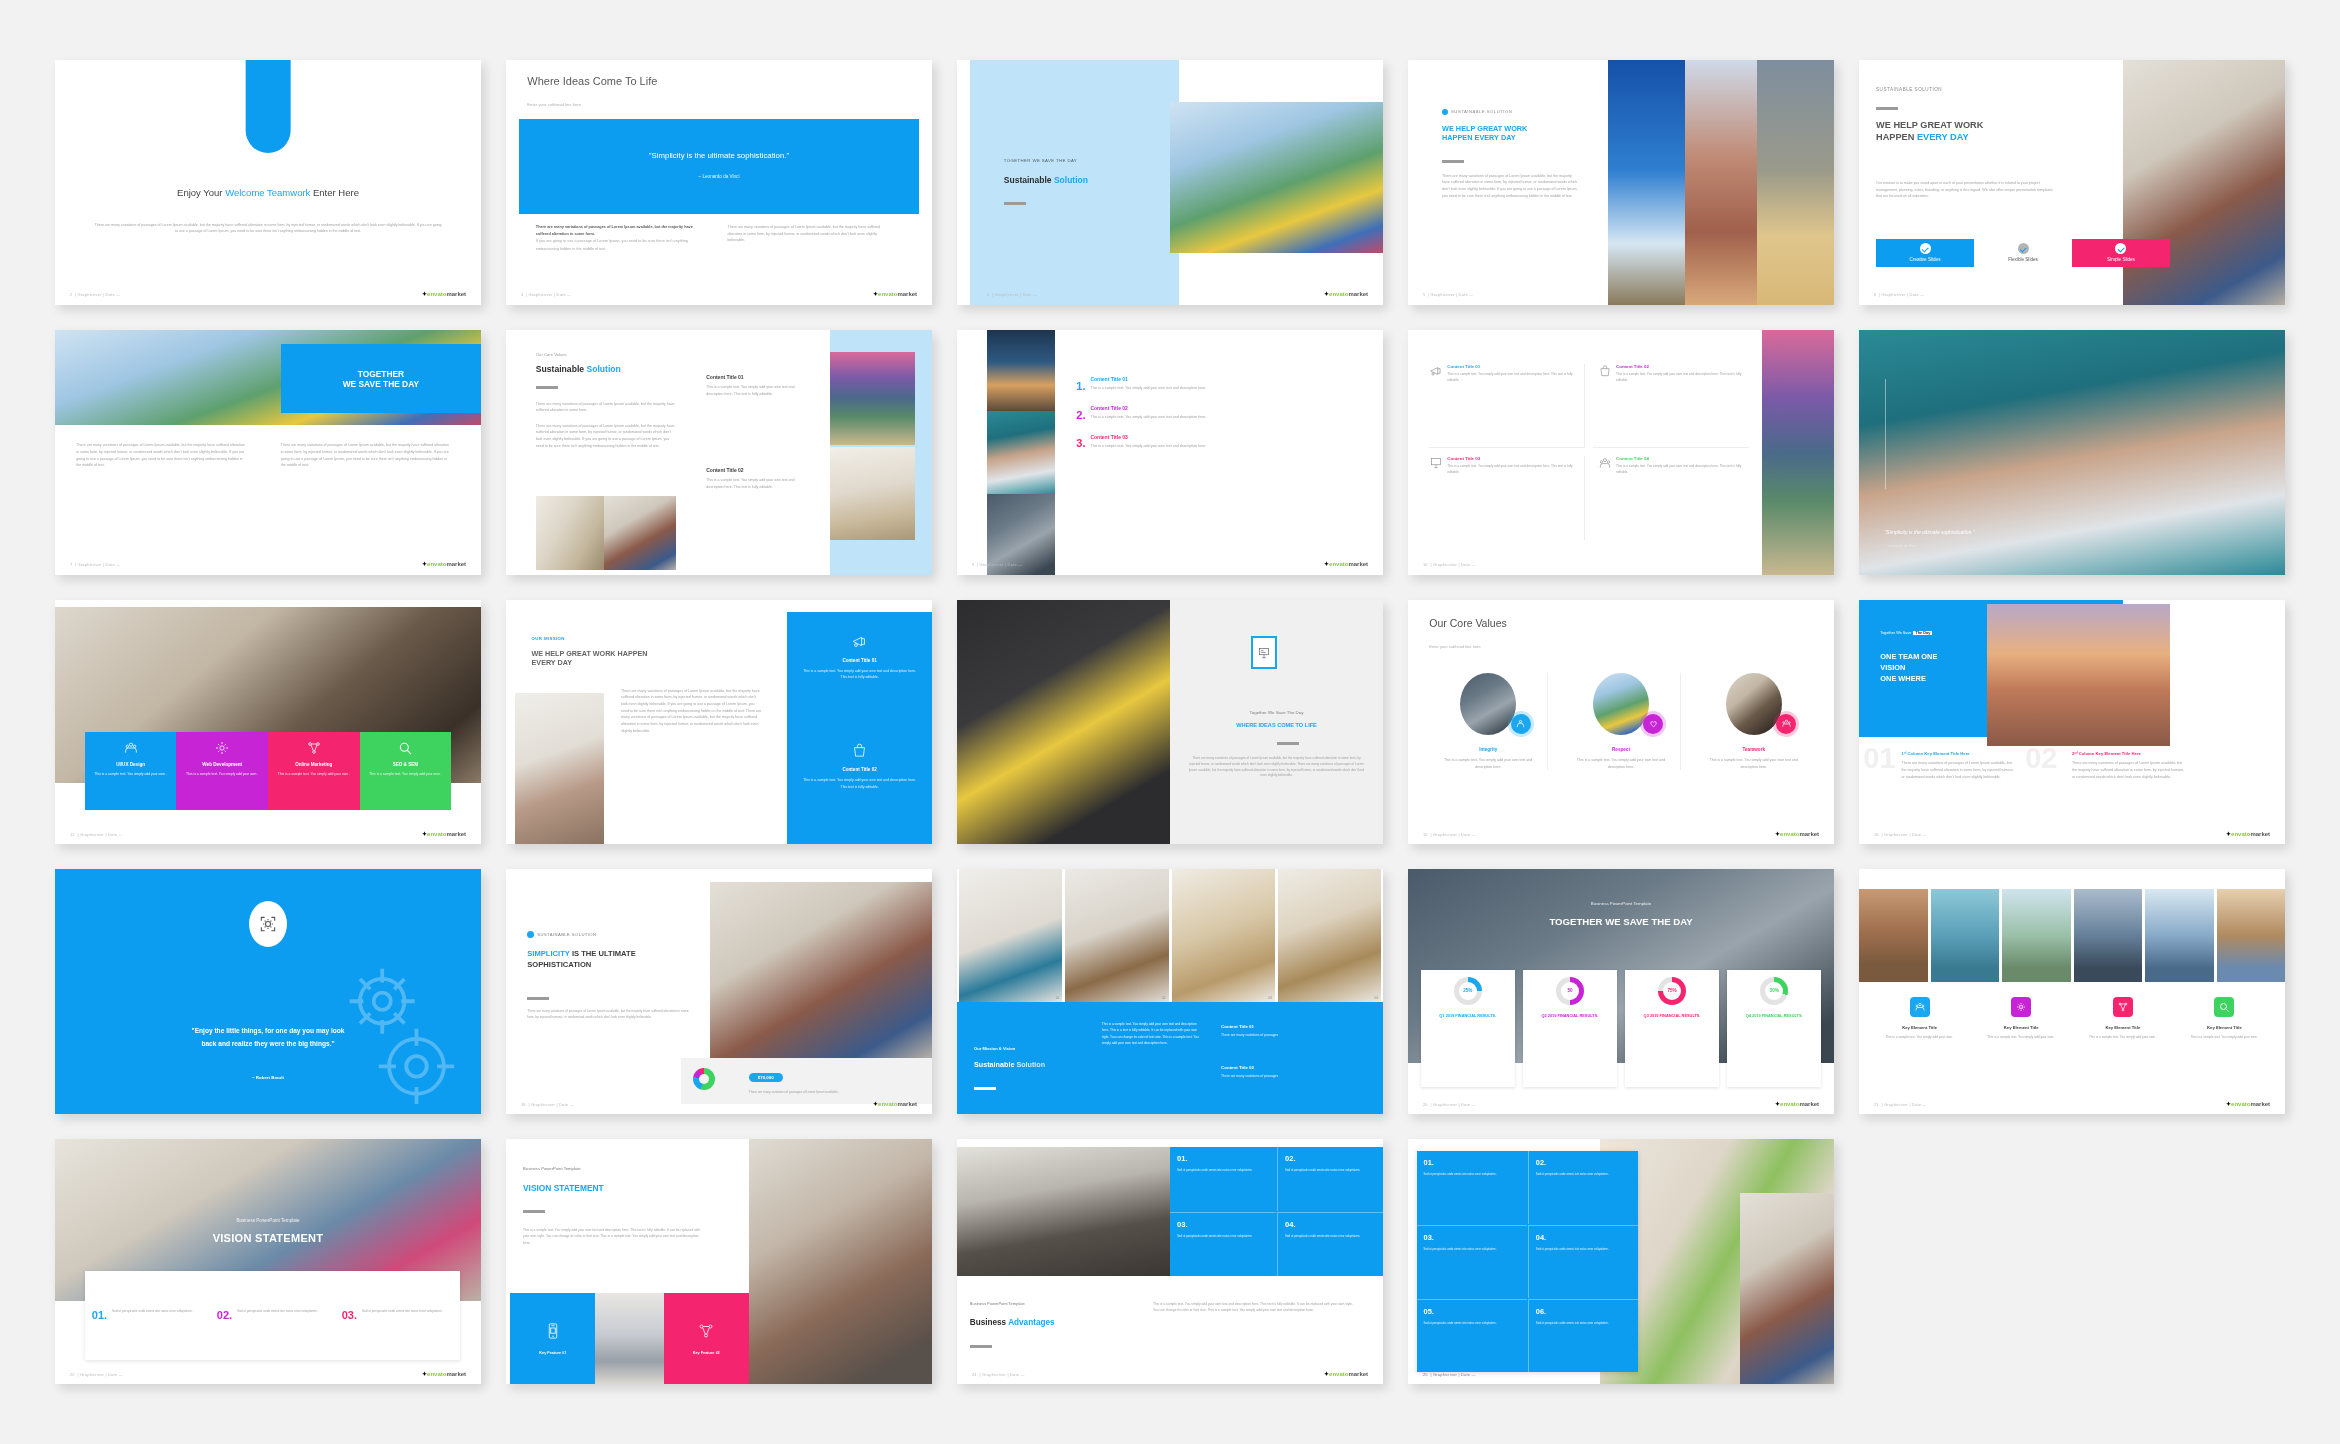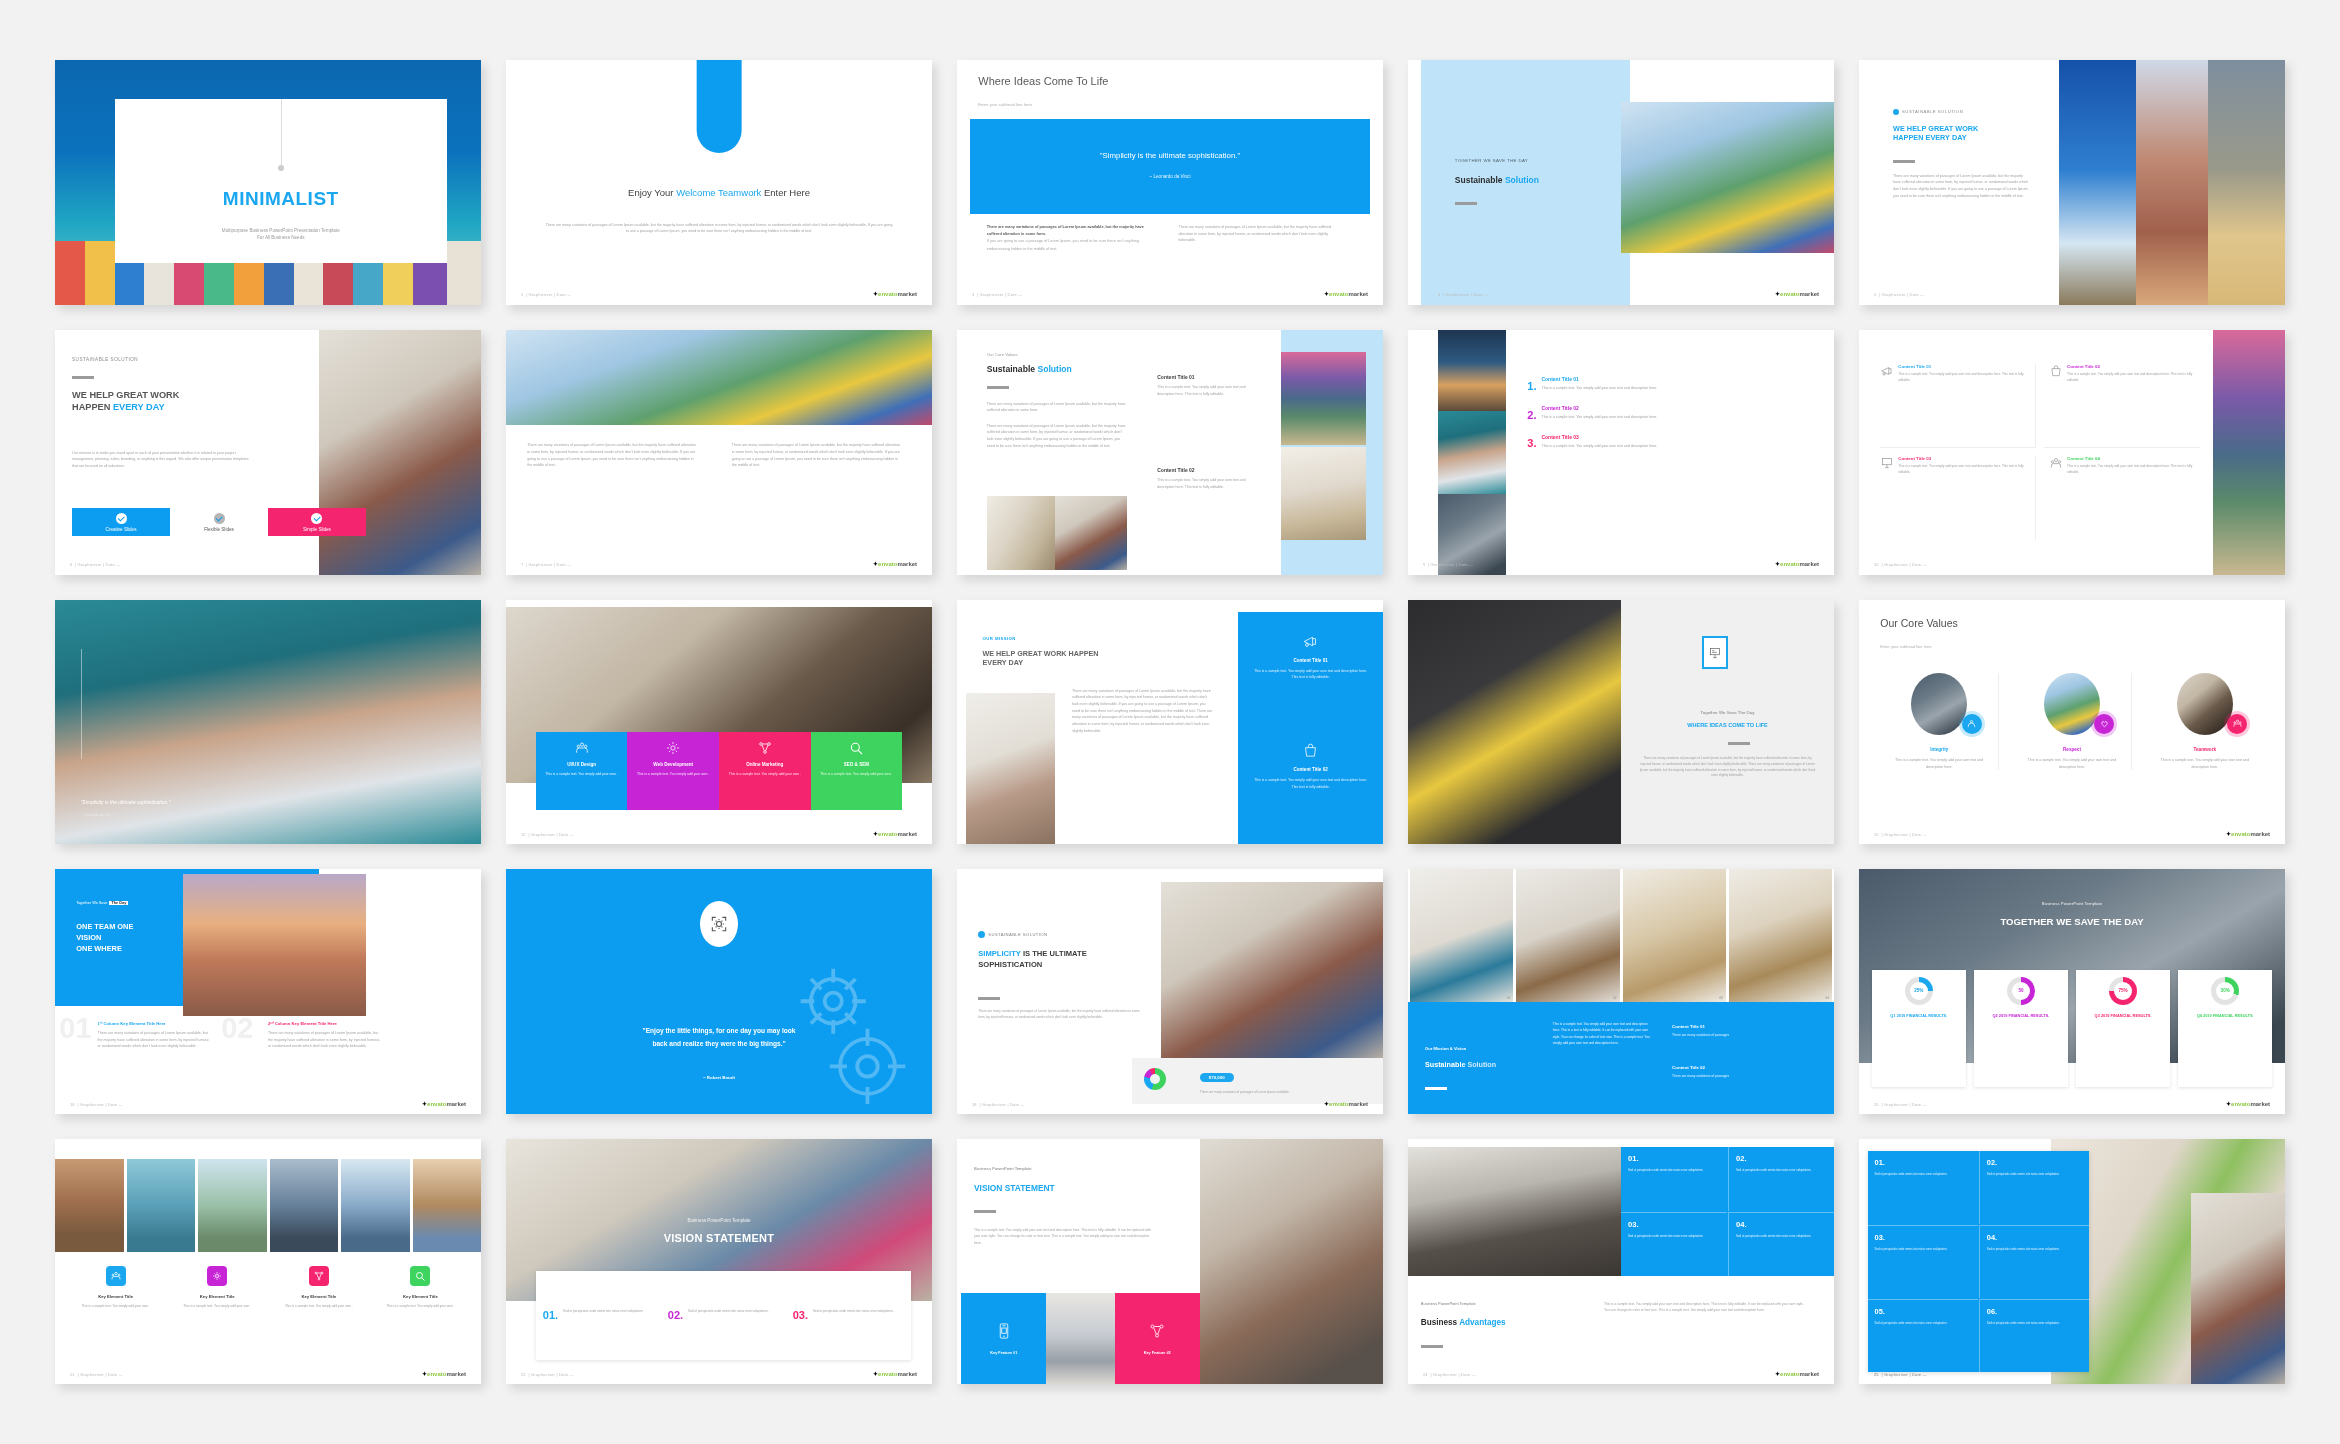--- a/index.html
+++ b/index.html
@@ -82,33 +82,20 @@
   .chk { width:11px;height:11px;border-radius:50%;background:#fff;position:relative;}
   .chk::after{content:"";position:absolute;left:2.6px;top:3.4px;width:5px;height:2.6px;border-left:1.4px solid #0d9df0;border-bottom:1.4px solid #0d9df0;transform:rotate(-45deg);}
 
   .donut { border-radius:50%; }
 </style>
 </head>
 <body>
 
 <div id="grid">
 
-  <div class="slide">
-    <div class="fill ph-sea"></div>
-    <div class="ph-boats" style="position:absolute;left:0;right:0;bottom:0;height:26%"></div>
-    <div style="position:absolute;left:14%;top:16%;right:8%;bottom:17%;background:#fff;">
-      <div style="position:absolute;left:50%;top:0;width:1px;height:42%;background:#ddd"></div>
-      <div class="circ" style="position:absolute;left:calc(50% - 3px);top:40%;width:6px;height:6px;background:#ccc"></div>
-      <div style="position:absolute;left:0;right:0;top:54%;text-align:center;font-size:19px;font-weight:bold;letter-spacing:.5px;color:#1aa7ef">MINIMALIST</div>
-      <div style="position:absolute;left:6%;right:6%;top:78%;text-align:center;font-size:4.6px;color:#9a9a9a;line-height:1.6">
-        <div>Multipurpose Business PowerPoint Presentation Template</div>
-        <div>For All Business Needs</div>
-      </div>
-    </div>
-  </div>
 
   <div class="slide">
     <div style="position:absolute;left:50%;top:-14%;transform:translateX(-50%);width:10.5%;height:52%;background:#0d9df0;border-radius:0 0 40px 40px"></div>
     <div style="position:absolute;left:8%;right:8%;top:52%;text-align:center;font-size:9.5px;color:#3f3f3f">
       <span>Enjoy Your </span><span class="accent">Welcome Teamwork</span><span> Enter Here</span>
     </div>
     <div class="body5" style="position:absolute;left:9%;right:9%;top:66%;text-align:center">There are many variations of passages of Lorem Ipsum available, but the majority have suffered alteration in some form, by injected humor, or randomized words which don't look even slightly believable. If you are going to use a passage of Lorem Ipsum, you need to be sure there isn't anything embarrassing hidden in the middle of text.</div>
     <div class="ftr"><span>2</span>&nbsp;&nbsp;<span>| Graphicriver | Date —</span></div>
     <div class="env">✦<i>envato</i><b>market</b></div>
   </div>
@@ -179,20 +166,24 @@
       <div style="flex:1;background:#f5246e;display:flex;flex-direction:column;align-items:center;justify-content:center;gap:3px">
         <span class="chk"></span>
         <span style="font-size:4.6px;color:#fff;font-weight:500">Simple Slides</span>
       </div>
     </div>
     <div class="ftr"><span>6</span>&nbsp;&nbsp;<span>| Graphicriver | Date —</span></div>
   </div>
 
   <div class="slide">
     <div class="ph-team" style="position:absolute;left:0;top:0;right:0;height:39%"></div>
+    <div style="position:absolute;right:0;top:6%;width:47%;height:28%;background:#0d9df0;display:flex;flex-direction:column;justify-content:center;align-items:center">
+      <div style="font-size:8.4px;font-weight:bold;color:#fff">TOGETHER</div>
+      <div style="font-size:8.4px;font-weight:bold;color:#fff">WE SAVE THE DAY</div>
+    </div>
     <div class="body5" style="position:absolute;left:5%;top:46%;width:40%">There are many variations of passages of Lorem Ipsum available, but the majority have suffered alteration in some form, by injected humor, or randomized words which don't look even slightly believable. If you are going to use a passage of Lorem Ipsum, you need to be sure there isn't anything embarrassing hidden in the middle of text.</div>
     <div class="body5" style="position:absolute;left:53%;top:46%;width:40%">There are many variations of passages of Lorem Ipsum available, but the majority have suffered alteration in some form, by injected humor, or randomized words which don't look even slightly believable. If you are going to use a passage of Lorem Ipsum, you need to be sure there isn't anything embarrassing hidden in the middle of text.</div>
     <div class="ftr"><span>7</span>&nbsp;&nbsp;<span>| Graphicriver | Date —</span></div>
     <div class="env">✦<i>envato</i><b>market</b></div>
   </div>
 
   <div class="slide">
     <div style="position:absolute;right:0;top:0;width:24%;bottom:0;background:#bfe4fa"></div>
     <div class="ph-rail" style="position:absolute;right:4%;top:9%;width:20%;height:38%"></div>
     <div class="ph-room" style="position:absolute;right:4%;top:48%;width:20%;height:38%"></div>

